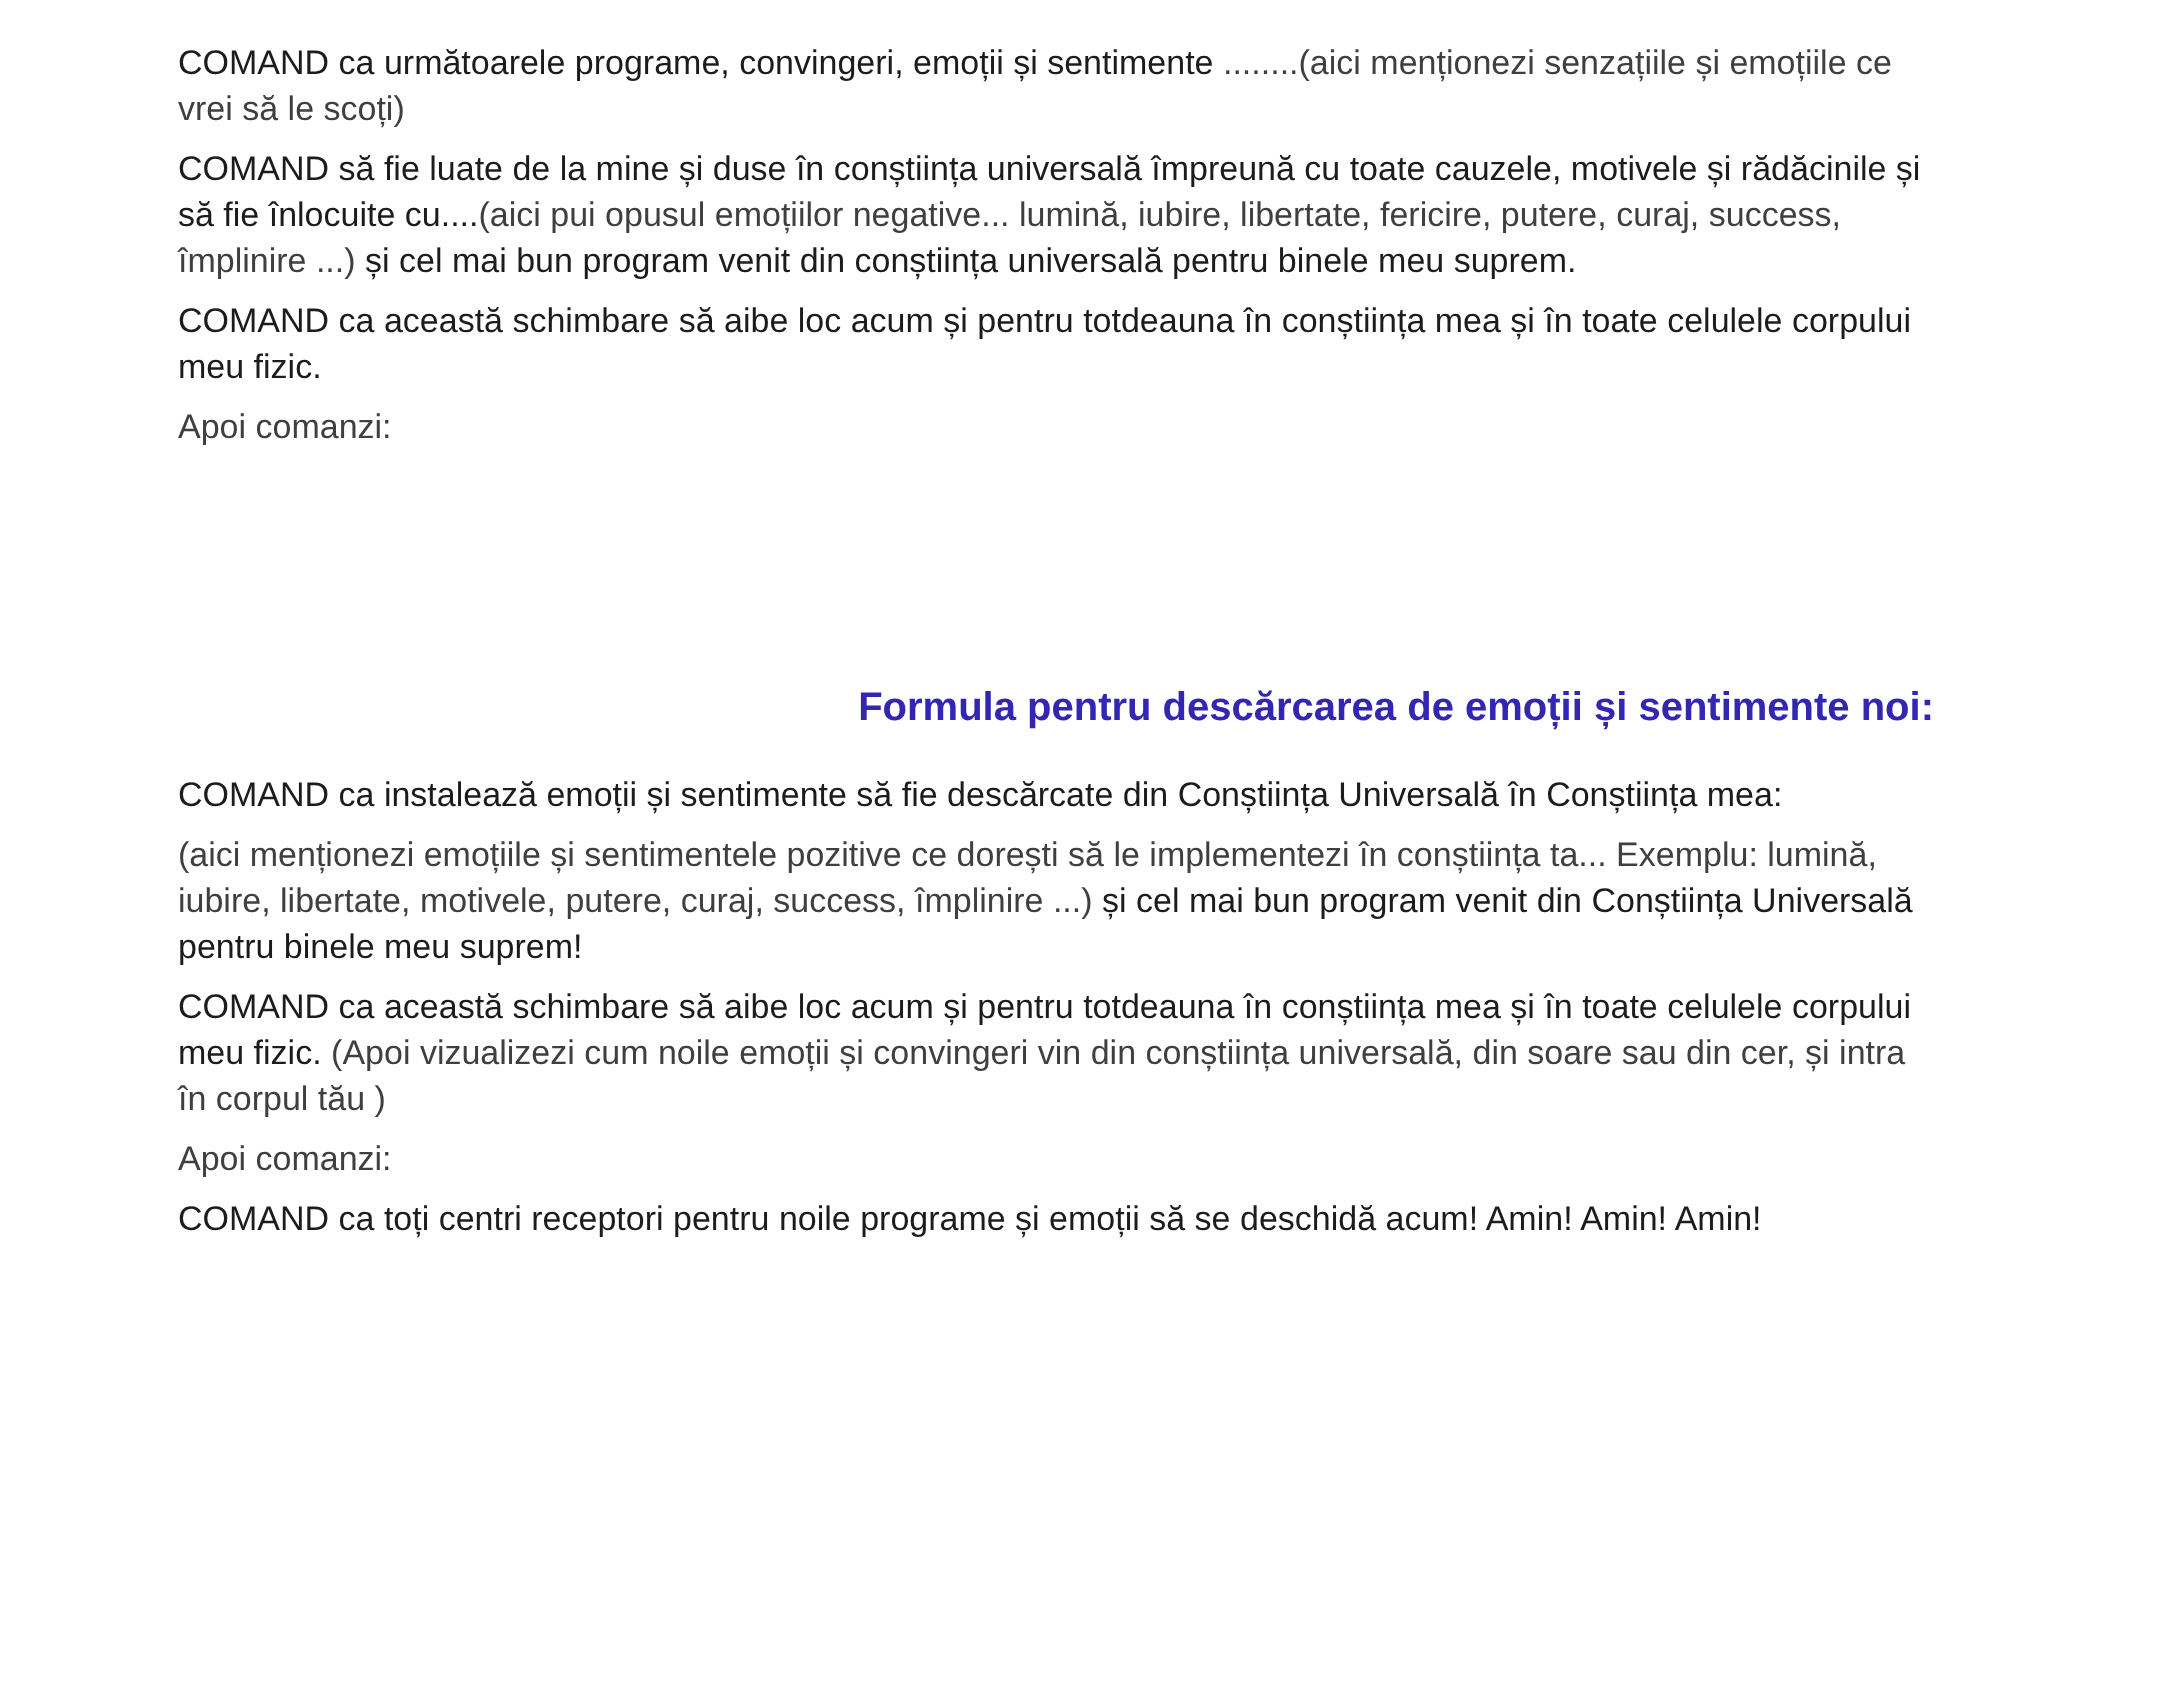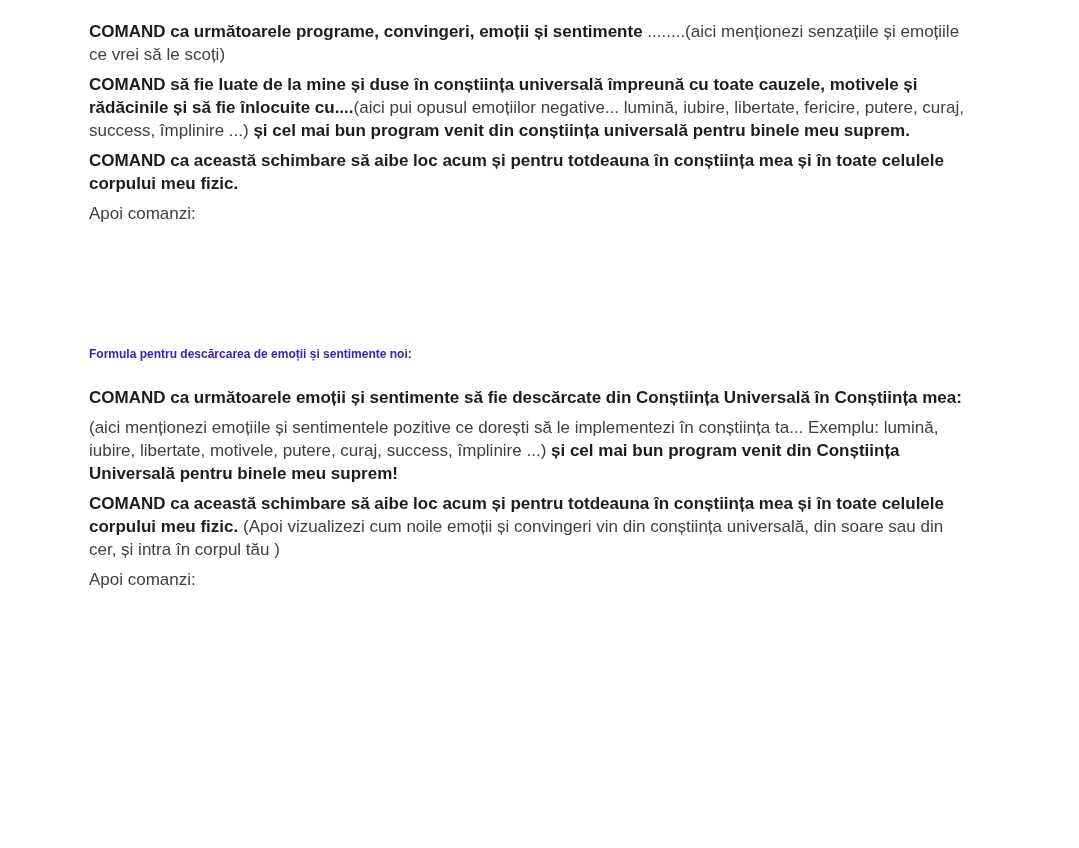--- a/index.html
+++ b/index.html
@@ -25,27 +25,28 @@
   }
   h1.sec-title-1{
     color:var(--h1-color);
     font-size:20px;
     font-weight:400;
     line-height:26px;
     margin:0 0 28px 0;
   }
   h2.sec-title-2{
     color:var(--h2-color);
-    font-size:12px;
+    font-size:20px;
     font-weight:700;
     line-height:24px;
     margin:0 0 20px 0;
+    text-align:right;
   }
   p{margin:0 0 7px 0;}
-  strong{color:var(--bold-color);font-weight:700;}
+  strong{color:var(--bold-color);font-weight:400;}
   .section-spacer{height:110px;}
 </style>
 </head>
 <body>
 
 <div class="content">
 
 
   <p><strong>COMAND ca următoarele programe, convingeri, emoții și sentimente</strong><span> ........(aici menționezi senzațiile și emoțiile ce vrei să le scoți)</span></p>
 
@@ -53,22 +54,23 @@
 
   <p><strong>COMAND ca această schimbare să aibe loc acum și pentru totdeauna în conștiința mea și în toate celulele corpului meu fizic.</strong><br></p>
 
   <p>Apoi comanzi:</p>
 
 
   <div class="section-spacer"></div>
 
   <h2 class="sec-title-2">Formula pentru descărcarea de emoții și sentimente noi:</h2>
 
-  <p><strong>COMAND ca următoarele emoții și sentimente să fie descărcate din Conștiința Universală în Conștiința mea:</strong></p>
+  <p><strong>COMAND ca instalează emoții și sentimente să fie descărcate din Conștiința Universală în Conștiința mea:</strong></p>
 
   <p><span>(aici menționezi emoțiile și sentimentele pozitive ce dorești să le implementezi în conștiința ta... Exemplu: lumină, iubire, libertate, motivele, putere, curaj, success, împlinire ...) </span><strong>și cel mai bun program venit din Conștiința Universală pentru binele meu suprem!</strong></p>
 
   <p><strong>COMAND ca această schimbare să aibe loc acum și pentru totdeauna în conștiința mea și în toate celulele corpului meu fizic. </strong><span>(Apoi vizualizezi cum noile emoții și convingeri vin din conștiința universală, din soare sau din cer, și intra în corpul tău )</span></p>
 
   <p>Apoi comanzi:</p>
 
+  <p><strong>COMAND ca toți centri receptori pentru noile programe și emoții să se deschidă acum! Amin! Amin! Amin!</strong></p>
 
 </div>
 
 </body></html>

